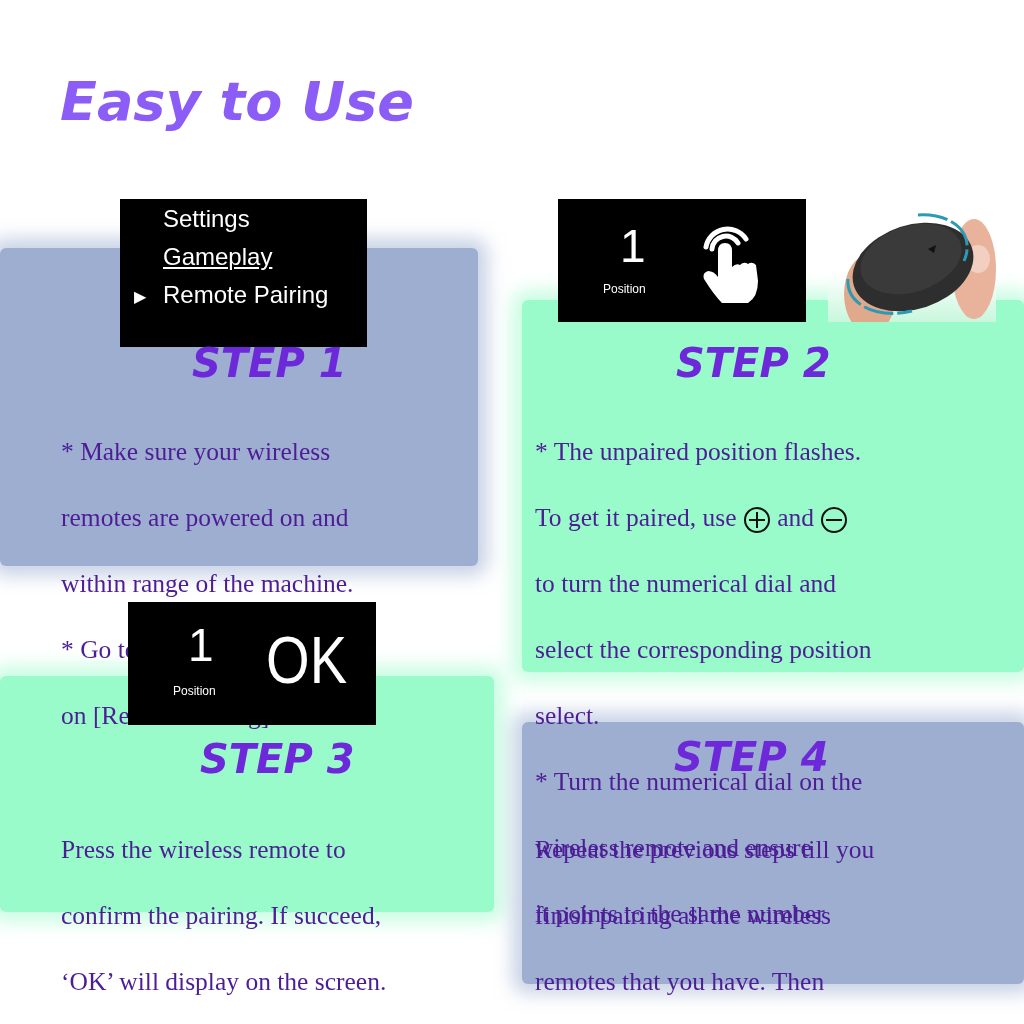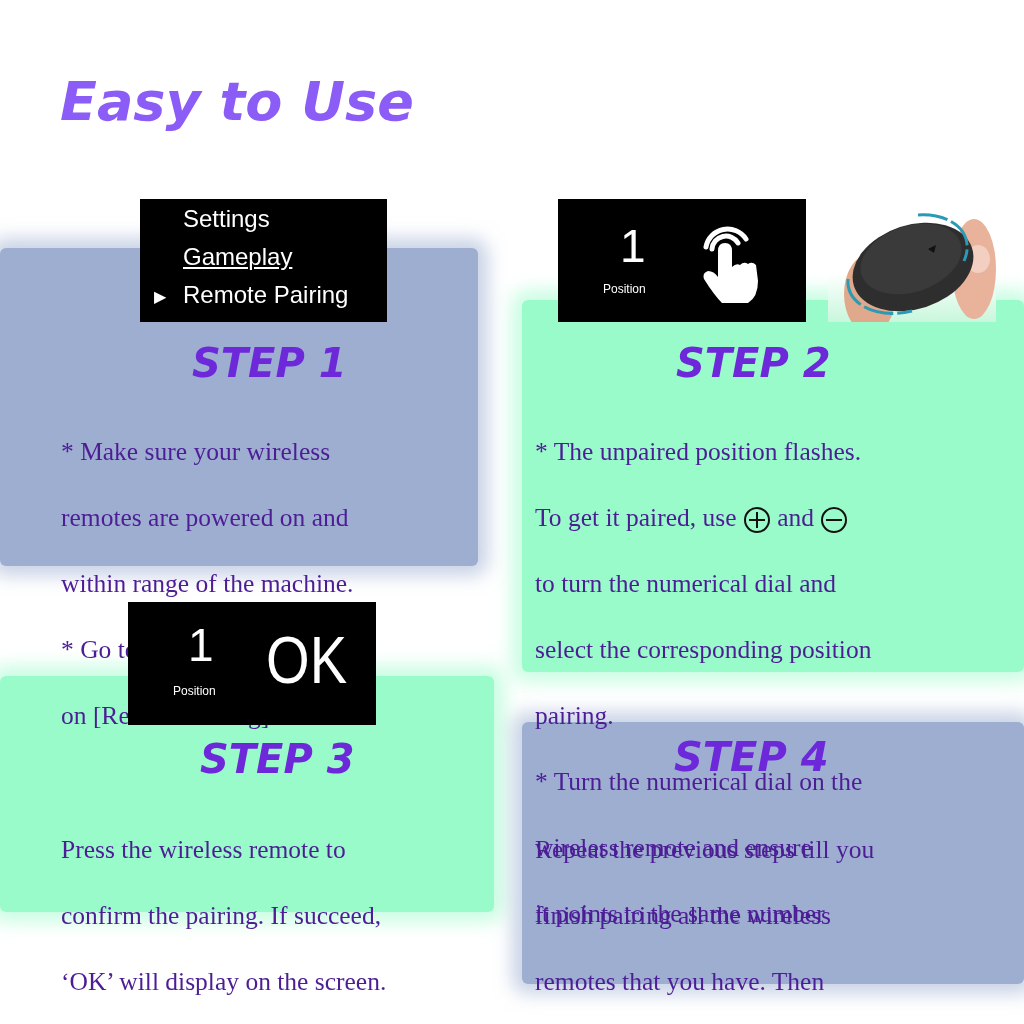--- a/index.html
+++ b/index.html
@@ -37,21 +37,21 @@
 </head>
 <body>
 
 <div class="title">Easy to Use</div>
 
 <div class="panel-bg blue-bg" style="left:0; top:248px; width:478px; height:318px;"></div>
 <div class="panel-bg green-bg" style="left:522px; top:300px; width:502px; height:372px;"></div>
 <div class="panel-bg green-bg" style="left:0; top:676px; width:494px; height:236px;"></div>
 <div class="panel-bg blue-bg" style="left:522px; top:722px; width:502px; height:262px;"></div>
 
-<div class="screen" style="left:120px; top:199px; width:247px; height:123px;margin-left:20px;">
+<div class="screen" style="left:120px; top:199px; width:247px; height:148px;">
   <div class="menu-item" style="top:6px;">Settings</div>
   <div class="menu-item" style="top:44px;text-decoration:underline;">Gameplay</div>
   <div class="menu-arrow" style="top:88px;">▶</div>
   <div class="menu-item" style="top:82px;">Remote Pairing</div>
 </div>
 
 <div class="step-title" style="left:192px; top:340px;">STEP 1</div>
 <div class="step-text" style="left:61px; top:402px;">
   <div>* Make sure your wireless</div>
   <div>remotes are powered on and</div>
@@ -88,21 +88,21 @@
   <div>* The unpaired position flashes.</div>
   <div><span>To get it paired, use</span> <svg class="inline-icon" width="28" height="28" viewBox="0 0 28 28">
         <circle cx="14" cy="14" r="12" stroke="#111" stroke-width="2" fill="none"></circle>
         <path d="M14 6 V22 M6 14 H22" stroke="#111" stroke-width="2"></path>
       </svg> <span>and</span> <svg class="inline-icon" width="28" height="28" viewBox="0 0 28 28">
         <circle cx="14" cy="14" r="12" stroke="#111" stroke-width="2" fill="none"></circle>
         <path d="M6 14 H22" stroke="#111" stroke-width="2"></path>
       </svg></div>
   <div>to turn the numerical dial and</div>
   <div>select the corresponding position</div>
-  <div>pairing.</div>
+  <div>select.</div>
   <div>* Turn the numerical dial on the</div>
   <div>wireless remote and ensure</div>
   <div>it points to the same number</div>
 </div>
 
 <div class="screen" style="left:128px; top:602px; width:248px; height:123px;">
   <div class="pos-num" style="left:60px; top:16px;">1</div>
   <div class="pos-label" style="left:45px; top:82px;">Position</div>
   <div class="ok-text" style="left:138px; top:20px;">OK</div>
 </div>

